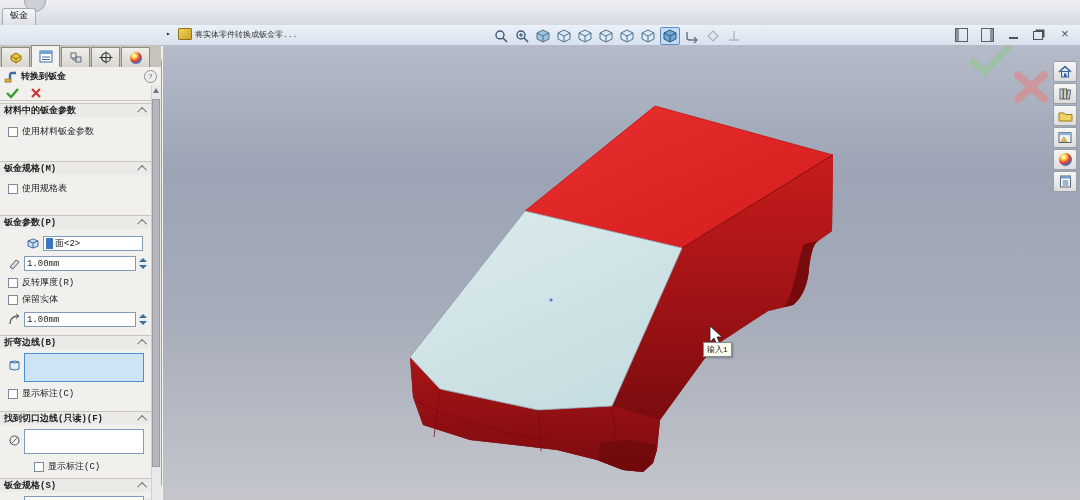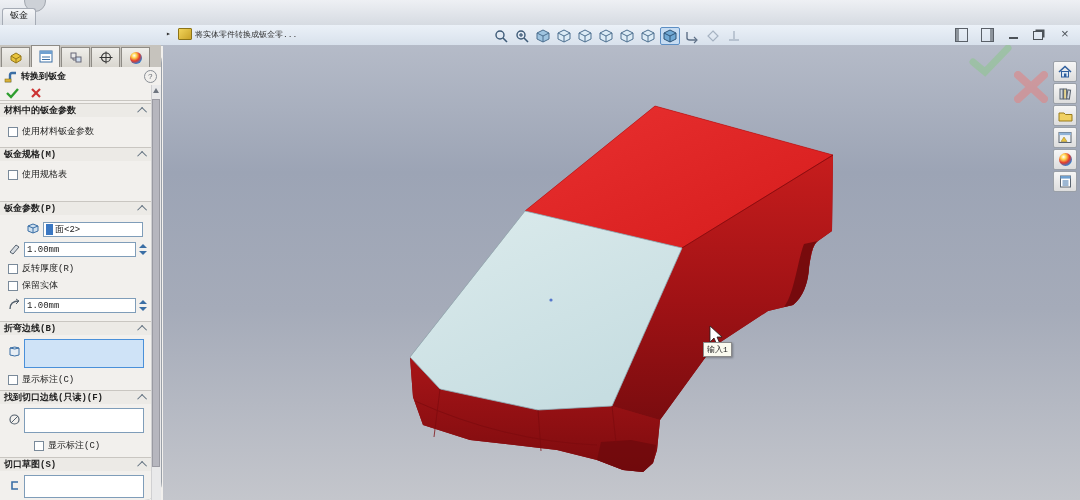--- a/index.html
+++ b/index.html
@@ -52,21 +52,21 @@
     border-bottom:1px solid #c9c6c1;}
   .pm-body{position:relative;padding-right:10px;}
   .sec-h{display:flex;align-items:center;height:13px;border-top:1px solid #c9c6c1;
     background:#eceae6;padding:0 4px;font-weight:bold;color:#222;}
   .sec-h .chev{margin-left:auto;width:6px;height:6px;border-left:1px solid #60707f;border-top:1px solid #60707f;
     transform:rotate(45deg) translateY(2px);}
   .cbrow{display:flex;align-items:center;gap:4px;padding-left:8px;}
   .cbrow.ind{padding-left:8px;} .cbrow.ind2{padding-left:34px;}
   .cbx{width:10px;height:10px;background:#fff;border:1px solid #7a8a9a;box-sizing:border-box;
     display:flex;align-items:center;justify-content:center;font-size:8px;color:#1d4f91;line-height:8px;}
-  .frow{display:flex;align-items:flex-start;gap:3px;padding-left:8px;}
+  .frow{display:flex;align-items:center;gap:3px;padding-left:8px;}
   .fld{height:15px;background:#fff;border:1px solid #7f9db9;display:flex;align-items:center;
     padding:0 2px;box-sizing:border-box;}
   .sel-chip{width:7px;height:11px;background:#3a77c2;margin-right:2px;}
   .spin{width:11px;height:15px;display:flex;flex-direction:column;justify-content:space-between;padding:2px 0;box-sizing:border-box;}
   .tri-u{width:0;height:0;border-left:4px solid transparent;border-right:4px solid transparent;border-bottom:4px solid #3a6ea5;}
   .tri-d{width:0;height:0;border-left:4px solid transparent;border-right:4px solid transparent;border-top:4px solid #3a6ea5;}
   .listbox{border:1px solid #7f9db9;background:#fff;}
   .listbox.active{background:#cfe3f7;border-color:#4a90d9;}
   .btn{display:inline-block;background:linear-gradient(#f9f9f9,#e1e1e1);border:1px solid #80888f;
     border-radius:2px;padding:2px 6px;font-size:9px;}
@@ -266,21 +266,21 @@
 
       <div class="sec-h" style="margin-top:2px">
         <span>材料中的钣金参数</span>
         <span class="chev"></span>
       </div>
       <div class="cbrow" style="margin-top:8px">
         <span class="cbx"></span>
         <span>使用材料钣金参数</span>
       </div>
 
-      <div class="sec-h" style="margin-top:9px">
+      <div class="sec-h" style="margin-top:23px">
         <span>钣金规格(M)</span>
         <span class="chev"></span>
       </div>
       <div class="cbrow" style="margin-top:7px">
         <span class="cbx"></span>
         <span>使用规格表</span>
       </div>
 
       <div class="sec-h" style="margin-top:20px">
         <span>钣金参数(P)</span>
@@ -347,40 +347,40 @@
               <path d="M2 3 Q7 5 11 3" fill="none" stroke="#3a6ea5"></path>
             </svg>
         </span>
         <div class="listbox active" style="width:118px;height:27px"></div>
       </div>
       <div class="cbrow ind" style="margin-top:5px">
         <span class="cbx"></span>
         <span>显示标注(C)</span>
       </div>
 
-      <div class="sec-h" style="margin-top:4px">
+      <div class="sec-h" style="margin-top:11px">
         <span>找到切口边线(只读)(F)</span>
         <span class="chev"></span>
       </div>
       <div class="frow" style="margin-top:4px;align-items:flex-start">
         <span class="mini" style="margin-top:5px">
           <svg width="13" height="13">
               <circle cx="6.5" cy="6.5" r="4.5" fill="none" stroke="#55616e" stroke-width="1.2"></circle>
               <line x1="3" y1="10" x2="10" y2="3" stroke="#55616e"></line>
             </svg>
         </span>
         <div class="listbox" style="width:118px;height:23px"></div>
       </div>
       <div class="cbrow ind2" style="margin-top:6px">
         <span class="cbx"></span>
         <span>显示标注(C)</span>
       </div>
 
       <div class="sec-h" style="margin-top:5px">
-        <span>切口草图(S)</span>
+        <span>钣金规格(S)</span>
         <span class="chev"></span>
       </div>
       <div class="frow" style="margin-top:4px;align-items:flex-start">
         <span class="mini" style="margin-top:4px">
           <svg width="13" height="13">
               <path d="M10 3 L4 3 L4 10 L10 10" fill="none" stroke="#3a6ea5" stroke-width="1.6"></path>
             </svg>
         </span>
         <div class="listbox" style="width:118px;height:21px"></div>
       </div>

